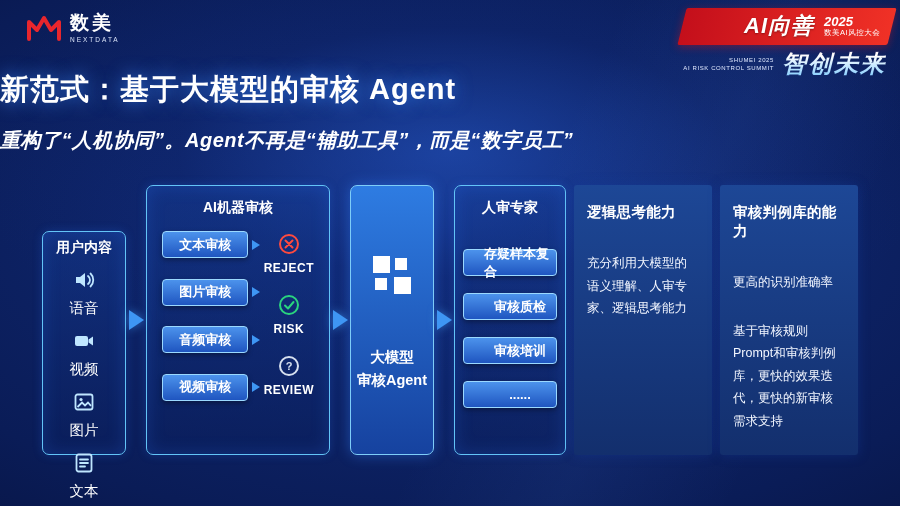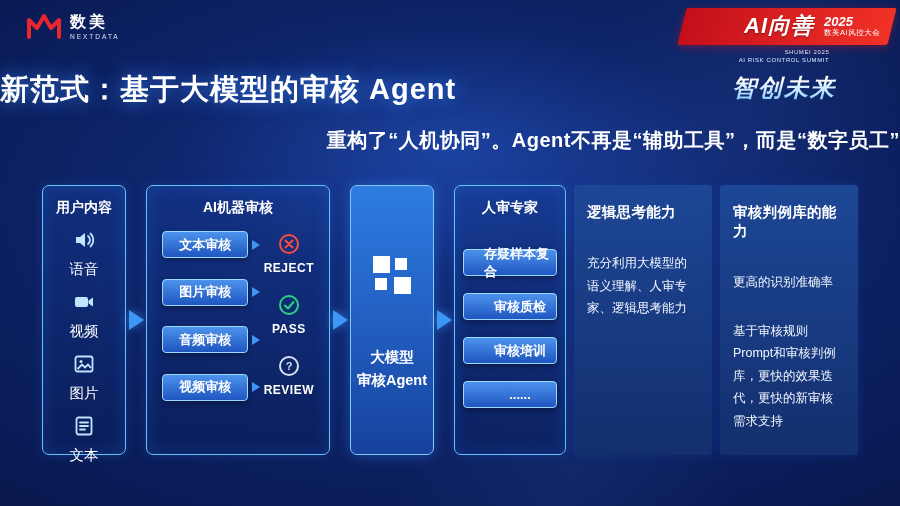--- a/index.html
+++ b/index.html
@@ -19,66 +19,66 @@
       radial-gradient(55% 45% at 50% 30%, rgba(47,108,235,.38) 0%, rgba(20,50,140,.12) 55%, rgba(0,0,0,0) 100%),
       radial-gradient(120% 110% at 50% 45%, #122d7c 0%, #0a1c57 55%, #040b2b 100%);
   }
   .slide::before{
     content:""; position:absolute; inset:0; pointer-events:none;
     background:linear-gradient(115deg, transparent 55%, rgba(90,150,255,.07) 70%, transparent 85%);
   }
 
   
   .brand{ position:absolute; top:13px; left:26px; display:flex; gap:8px; align-items:center; }
-  .brand-name{ font-size:16px; font-weight:800; letter-spacing:3px; line-height:1.1; }
+  .brand-name{ font-size:19px; font-weight:800; letter-spacing:3px; line-height:1.1; }
   .brand-sub{ font-size:6.5px; letter-spacing:2px; color:#d9e2f7; margin-top:2px; }
 
   .event{ position:absolute; top:8px; right:8px; width:210px; text-align:right; }
   .event-banner{
     display:flex; align-items:center; justify-content:flex-end; gap:10px;
     background:linear-gradient(90deg,#c40f1b,#f03126);
     transform:skewX(-14deg); padding:3px 12px 4px 16px; border-radius:2px;
     box-shadow:0 2px 8px rgba(200,20,30,.45);
   }
   .event-banner .unskew{ transform:skewX(14deg); display:inline-block; }
   .ai-slogan{ font-size:22px; font-weight:900; font-style:italic; letter-spacing:1px; text-shadow:0 1px 2px rgba(0,0,0,.35); }
   .year-block{ text-align:left; line-height:1.1; }
   .year{ display:block; font-size:13px; font-weight:800; font-style:italic; }
   .conf{ display:block; font-size:7.5px; letter-spacing:.5px; }
-  .event-line2{ display:flex; justify-content:flex-end; align-items:center; gap:8px; margin-top:3px; padding-right:6px;flex-direction:column; }
+  .event-line2{ display:flex; justify-content:flex-end; align-items:center; gap:8px; margin-top:3px; padding-right:6px; }
   .caption{ text-align:right; line-height:1.35; }
   .caption span{ display:block; font-size:6px; letter-spacing:.6px; color:#dfe8ff; }
   .slogan2{
     font-size:24px; font-weight:900; font-style:italic; letter-spacing:2px;
     background:linear-gradient(180deg,#ffffff 25%,#8fd2ff 85%);
     -webkit-background-clip:text; background-clip:text; color:transparent;
   }
 
   
   .page-title{
     position:absolute; top:70px; left:0; width:100%; 
     font-size:29px; font-weight:800; letter-spacing:1px;
     text-shadow:0 0 18px rgba(60,140,255,.8);
   }
   .page-subtitle{
-    position:absolute; top:127px; left:0; width:100%; text-align:right;
-    font-size:20px; font-weight:600; letter-spacing:.5px;
+    position:absolute; top:127px; left:0; width:100%; text-align:left;
+    font-size:20px; font-weight:600; letter-spacing:.5px;font-style:italic;
   }
 
   
   .flow{ position:absolute; top:185px; left:42px; width:816px; height:270px; display:flex; align-items:stretch; }
   .box{
     border:1.5px solid var(--border-blue); border-radius:7px;
     background:linear-gradient(180deg, rgba(22,62,152,.45), rgba(10,30,92,.6));
     box-shadow:inset 0 0 18px rgba(45,120,255,.22), 0 0 10px rgba(40,110,240,.25);
   }
   .box-title{ font-size:14px; font-weight:700; text-align:center; }
 
-  .col-user{ width:84px; display:flex; flex-direction:column; align-items:center; padding:13px 4px 0; }
-  .uc-item{ display:flex; flex-direction:column; align-items:center; margin-top:11px;font-family:Liberation Mono, monospace; }
+  .col-user{ width:84px; display:flex; flex-direction:column; align-items:center; padding:7px 4px 0;margin-top:46px; }
+  .uc-item{ display:flex; flex-direction:column; align-items:center; margin-top:11px; }
   .uc-label{ font-size:14.5px; margin-top:3px; }
 
   .arrow{ width:20px; flex:0 0 auto; display:flex; align-items:center; justify-content:center; }
   .tri{ width:0; height:0; border-top:10px solid transparent; border-bottom:10px solid transparent;
         border-left:15px solid var(--accent); filter:drop-shadow(0 0 5px rgba(62,150,244,.7)); }
 
   .col-ai{ width:184px; padding:13px 15px 0; display:flex; flex-direction:column; }
   .ai-body{ display:flex; margin-top:14px; height:170px; }
   .ai-buttons{ width:90px; display:flex; flex-direction:column; justify-content:space-between; }
   .mini-arrows{ width:16px; display:flex; flex-direction:column; justify-content:space-between; align-items:center; padding:9px 0; }
@@ -227,21 +227,21 @@
             </span>
             <span class="outcome-label">REJECT</span>
           </div>
           <div class="outcome">
             <span>
               <svg width="22" height="22" viewBox="0 0 22 22">
                 <circle cx="11" cy="11" r="9" fill="none" stroke="#2ad47e" stroke-width="2"></circle>
                 <path d="M7 11.5 L10 14.5 L15.5 8" fill="none" stroke="#2ad47e" stroke-width="2" stroke-linecap="round" stroke-linejoin="round"></path>
               </svg>
             </span>
-            <span class="outcome-label">PASS</span>
+            <span class="outcome-label">RISK</span>
           </div>
           <div class="outcome">
             <span>
               <svg width="22" height="22" viewBox="0 0 22 22">
                 <circle cx="11" cy="11" r="9" fill="none" stroke="#d7e0ef" stroke-width="2"></circle>
                 <text x="11" y="15.2" text-anchor="middle" font-size="11" font-weight="bold" fill="#d7e0ef" font-family="Liberation Sans, sans-serif">?</text>
               </svg>
             </span>
             <span class="outcome-label">REVIEW</span>
           </div>

